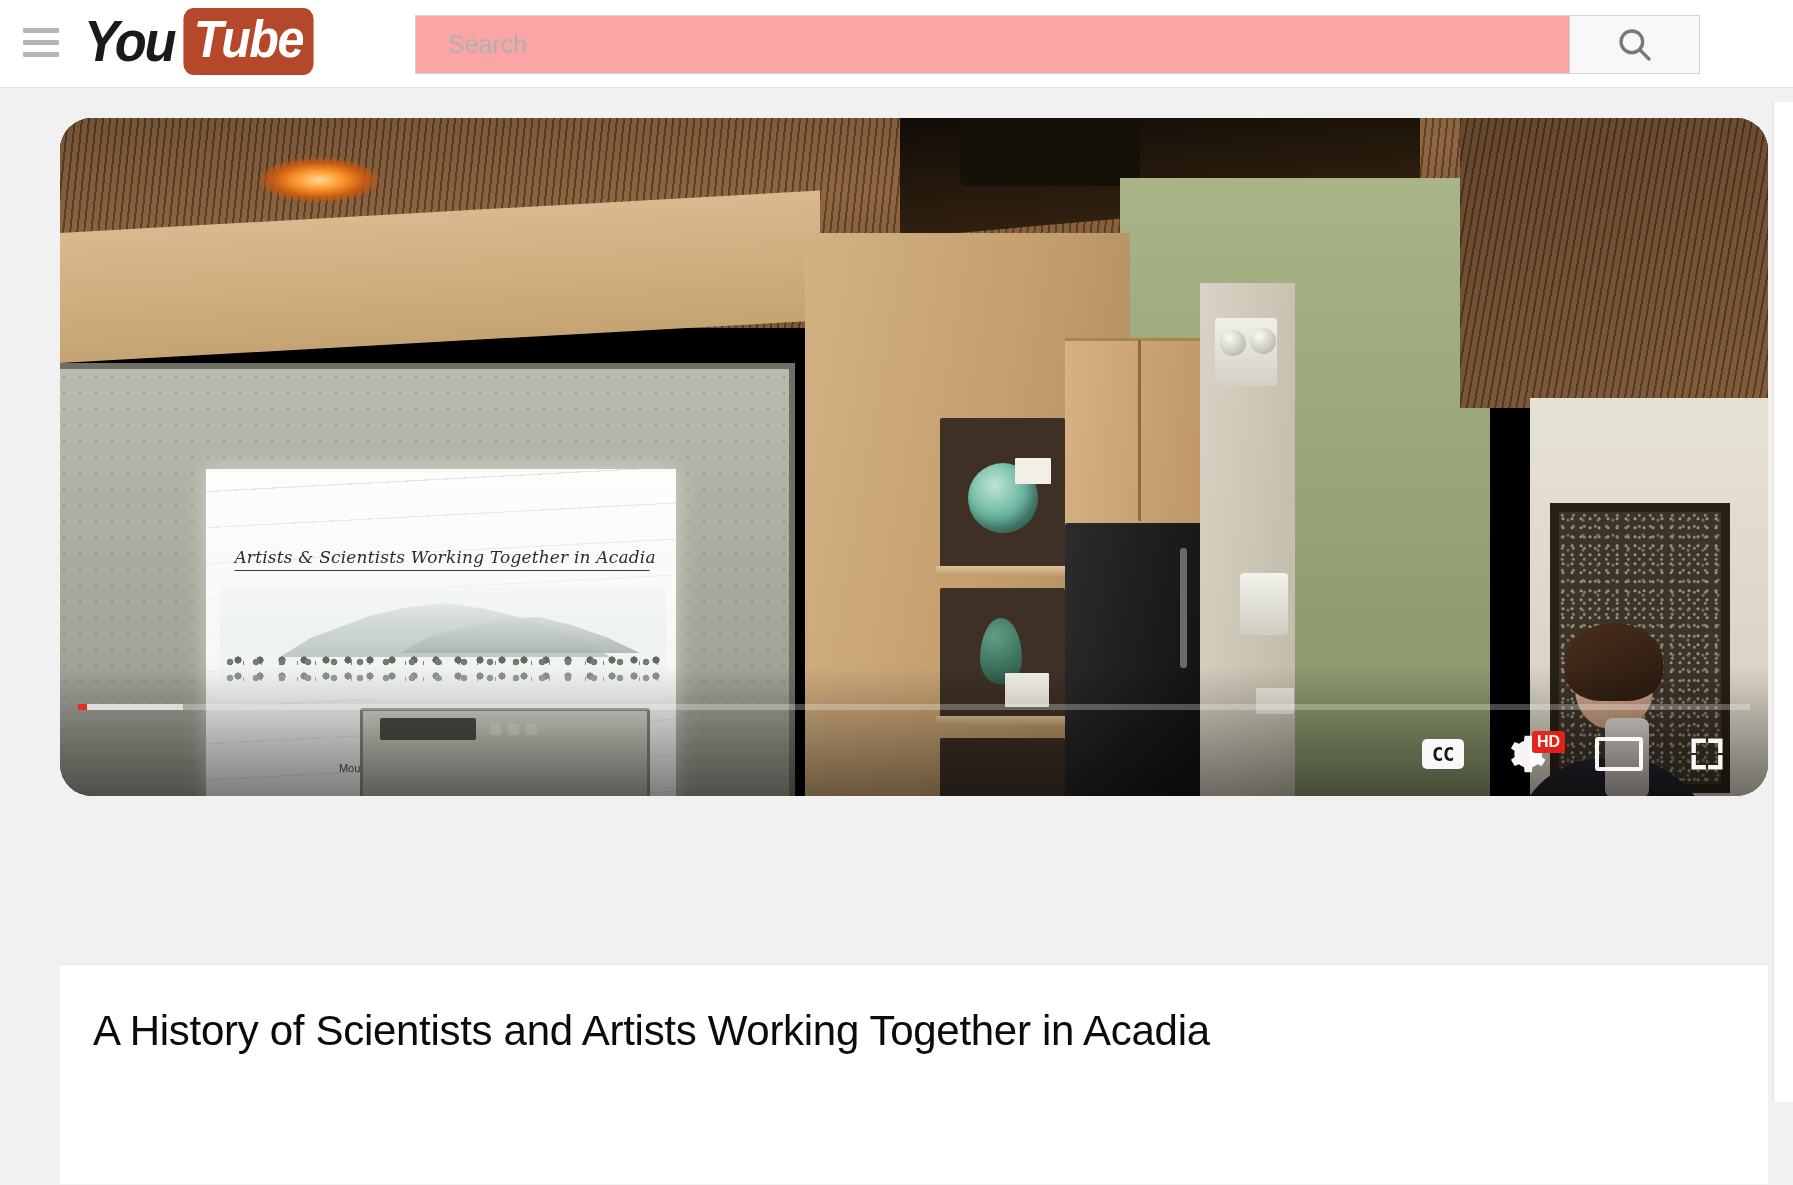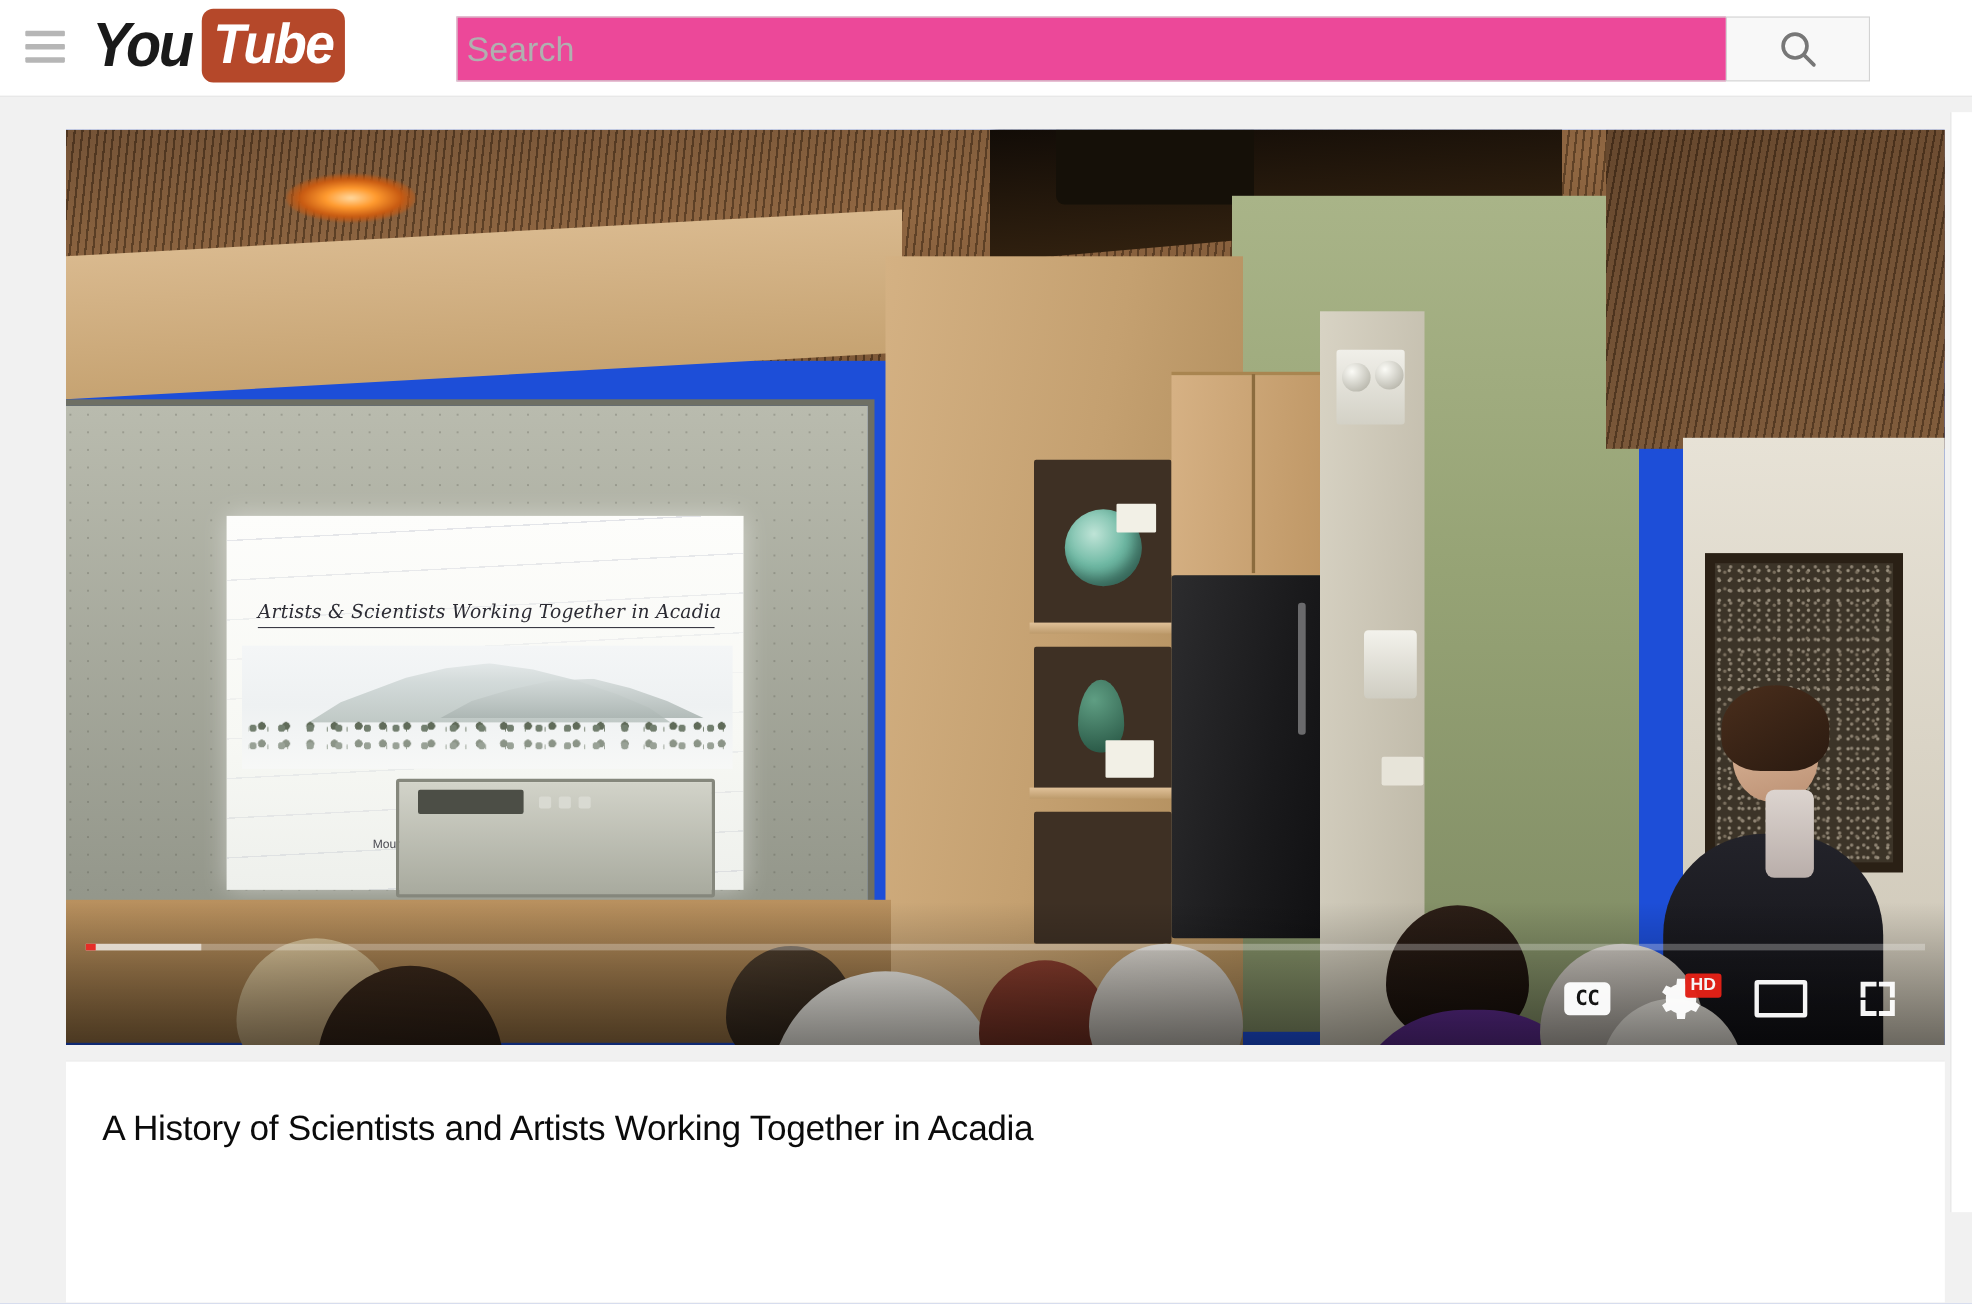--- a/index.html
+++ b/index.html
@@ -48,24 +48,24 @@
     transform: scaleX(0.95);
   }
 
   .search-wrap {
     position: absolute; left: 415px; top: 15px;
     display: flex; height: 59px;
   }
   .search-input {
     width: 1154px; height: 59px;
     border: 1px solid #d3d3d3; border-right: none;
-    background: #ec4899;
+    background: #fca5a5;
     font-family: "Liberation Sans", sans-serif;
-    font-size: 31px; color: #333;
-    padding: 0 8px;
+    font-size: 25px; color: #333;
+    padding: 0 32px;
     outline: none;
   }
   .search-input::placeholder { color: #b0b0b0; }
   .search-btn {
     width: 131px; height: 59px;
     background: #f8f8f8;
     border: 1px solid #d3d3d3;
     display: flex; align-items: center; justify-content: center;
     cursor: pointer;
   }
@@ -76,23 +76,24 @@
   .sidebar-stub {
     position: absolute; right: 0; top: 14px;
     width: 20px; height: 1000px;
     background: #ffffff;
     border-left: 1px solid #e2e2e2;
   }
 
   
   .player {
     position: absolute; left: 60px; top: 30px;
-    width: 1708px; height: 832px;
-    background: #1d4ed8;
+    width: 1708px; height: 678px;
+    background: #000000;
     overflow: hidden;
+    border-radius: 32px;
   }
   .stage { position: absolute; inset: 0; overflow: hidden; }
 
   
   .ceiling {
     position: absolute; left: 0; top: 0; width: 1708px; height: 210px;
     background:
       repeating-linear-gradient(96deg, rgba(0,0,0,.30) 0 2px, rgba(255,255,255,.05) 2px 7px),
       linear-gradient(175deg, #6d4a2c 0%, #8a5f38 40%, #6b4626 100%);
   }
@@ -338,21 +339,21 @@
   
   .info-panel {
     position: absolute; left: 60px; top: 876px;
     width: 1708px; height: 220px;
     background: #ffffff;
     border-top: 1px solid #e7e7e7;
   }
   .video-title {
     position: absolute; left: 33px; top: 42px;
     font-family: "Liberation Sans", sans-serif;
-    font-size: 32px; font-weight: normal; color: #0b0b0b;
+    font-size: 42px; font-weight: normal; color: #0b0b0b;
     letter-spacing: -.3px; white-space: nowrap;
   }
 </style>
 </head>
 <body>
 
 <div class="masthead">
 
   <div class="hamburger">
     <i></i>

